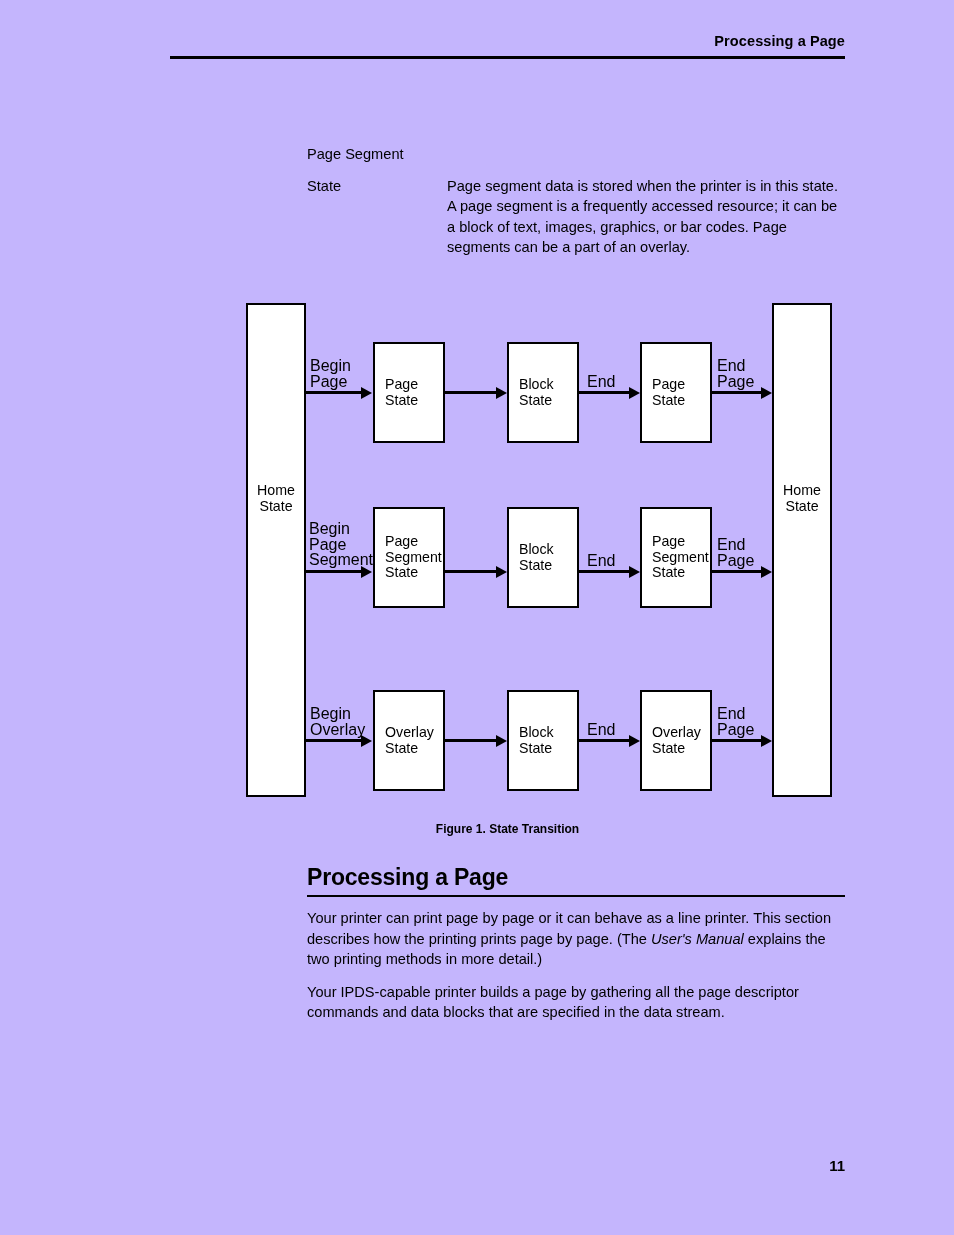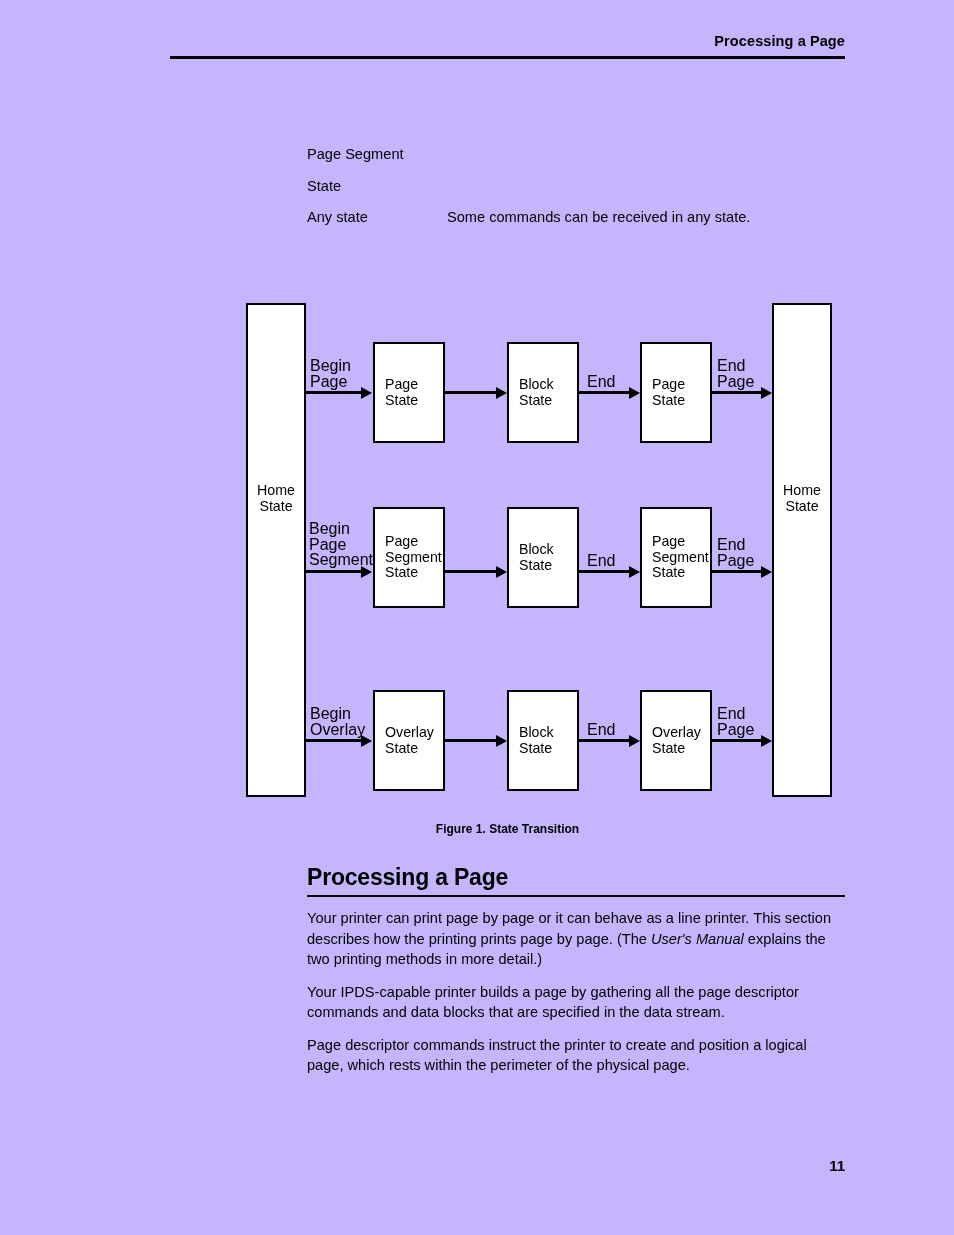--- a/index.html
+++ b/index.html
@@ -192,26 +192,23 @@
 <div class="page">
 
   <div class="header-title">Processing a Page</div>
   <div class="header-rule"></div>
 
   <div class="deflist">
     <div class="def-standalone">Page Segment</div>
 
     <div class="def-row">
       <div class="def-term">State</div>
+      <div class="def-desc">Page segment data is stored when the printer is in this state. A page segment is a frequently accessed resource; it can be a block of text, images, graphics, or bar codes. Page segments can be a part of an overlay.</div>
     </div>
 
-    <div class="def-row">
-      <div class="def-term">Any state</div>
-      <div class="def-desc">Some commands can be received in any state.</div>
-    </div>
   </div>
 
   <div class="figure">
     <div class="diagram">
 
       <div class="homebar" style="left:6px; top:8px; width:60px; height:494px;"></div>
       <div class="homebar-label" style="left:6px; top:188px; width:60px;">Home
 State</div>
 
       <div class="homebar" style="left:532px; top:8px; width:60px; height:494px;"></div>
@@ -315,18 +312,17 @@
   </div>
 
   <div class="figure-caption">Figure 1. State Transition</div>
 
   <div class="section-heading">Processing a Page</div>
   <div class="section-rule"></div>
 
   <div class="body-copy">
     <p><span>Your printer can print page by page or it can behave as a line printer. This section describes how the printing prints page by page. (The </span><em>User's Manual</em><span> explains the two printing methods in more detail.)</span></p>
     <p><span>Your IPDS-capable printer builds a page by gathering all the page descriptor commands and data blocks that are specified in the data stream.</span></p>
-    <p><span>Page descriptor commands instruct the printer to create and position a logical page, which rests within the perimeter of the physical page.</span></p>
   </div>
 
   <div class="folio">11</div>
 
 </div>
 
 </body></html>

